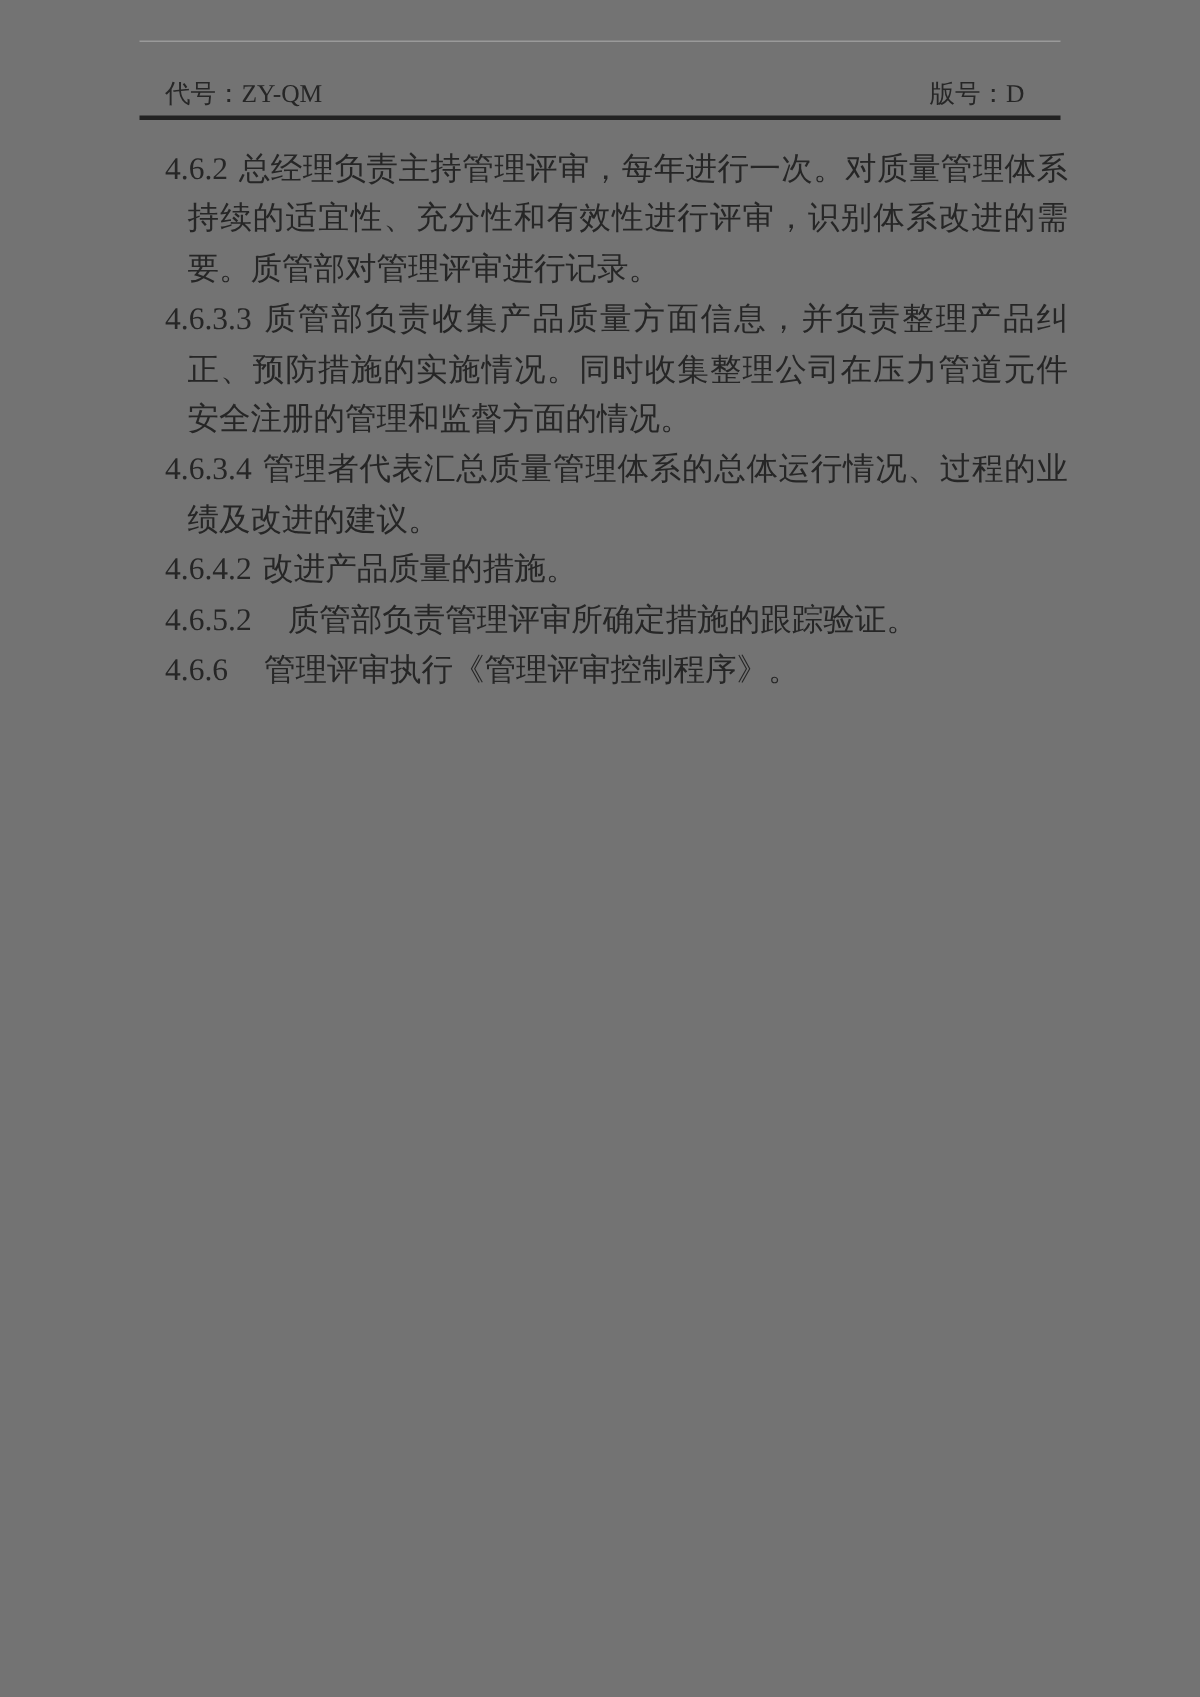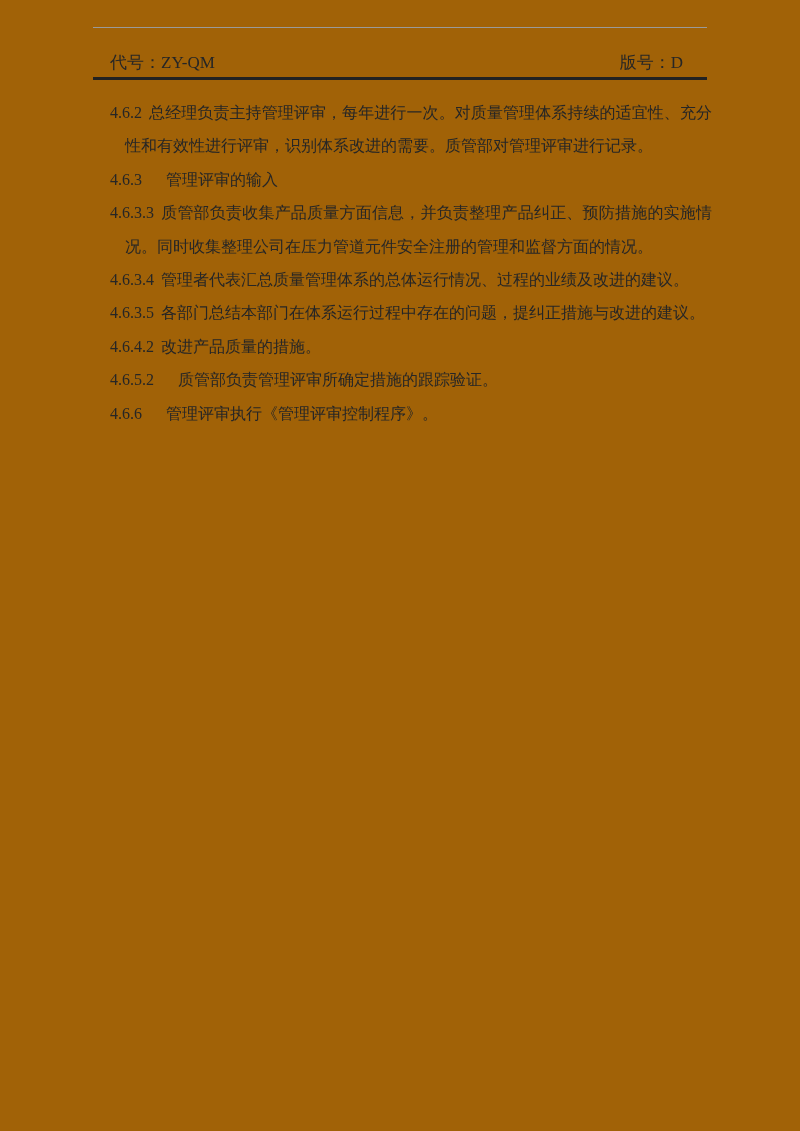--- a/index.html
+++ b/index.html
@@ -4,21 +4,21 @@
 <style>
   html, body {
     margin: 0;
     padding: 0;
     background: #ffffff;
   }
   .page {
     position: relative;
     width: 800px;
     height: 1131px;
-    background: #a16207;
+    background: #737373;
     overflow: hidden;
     font-family: "Liberation Serif", "DejaVu Serif", serif;
     color: #262626;
   }
   
   .header-rule-thin {
     position: absolute;
     left: 93px;
     top: 27px;
     width: 614px;
@@ -48,21 +48,21 @@
     width: 614px;
     height: 3px;
     background: #222222;
   }
   
   .doc-body {
     position: absolute;
     left: 110px;
     top: 96px;
     width: 602px;
-    font-size: 16px;
+    font-size: 21px;
     line-height: 33.4px;
   }
   .clause {
     margin: 0;
     padding-left: 15px;
     text-indent: -15px;
     text-align: justify;
     white-space: normal;
   }
   .clause .num {
@@ -83,29 +83,27 @@
     <span>代号：ZY-QM</span>
     <span>版号：D</span>
   </div>
 
   <div class="header-rule-thick"></div>
 
   <div class="doc-body">
 
     <p class="clause"><span class="num">4.6.2</span><span class="txt">总经理负责主持管理评审，每年进行一次。对质量管理体系持续的适宜性、充分性和有效性进行评审，识别体系改进的需要。质管部对管理评审进行记录。</span></p>
 
-    <p class="clause"><span class="num wide">4.6.3</span><span class="txt">管理评审的输入</span></p>
 
 
 
     <p class="clause"><span class="num">4.6.3.3</span><span class="txt">质管部负责收集产品质量方面信息，并负责整理产品纠正、预防措施的实施情况。同时收集整理公司在压力管道元件安全注册的管理和监督方面的情况。</span></p>
 
     <p class="clause"><span class="num">4.6.3.4</span><span class="txt">管理者代表汇总质量管理体系的总体运行情况、过程的业绩及改进的建议。</span></p>
 
-    <p class="clause"><span class="num">4.6.3.5</span><span class="txt">各部门总结本部门在体系运行过程中存在的问题，提纠正措施与改进的建议。</span></p>
 
 
 
     <p class="clause"><span class="num">4.6.4.2</span><span class="txt">改进产品质量的措施。</span></p>
 
 
 
 
     <p class="clause"><span class="num wide">4.6.5.2</span><span class="txt">质管部负责管理评审所确定措施的跟踪验证。</span></p>
 

